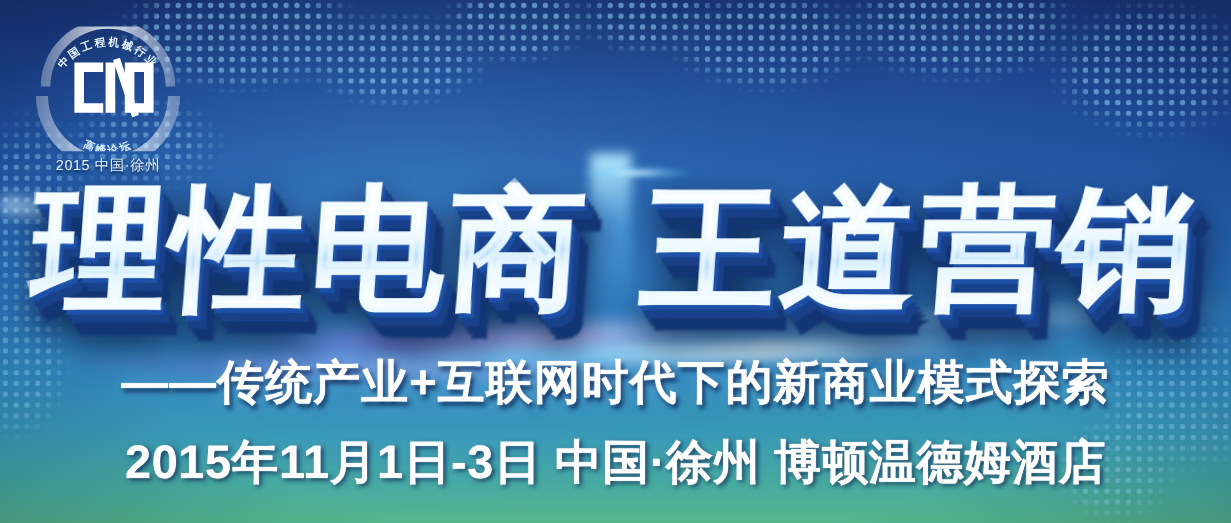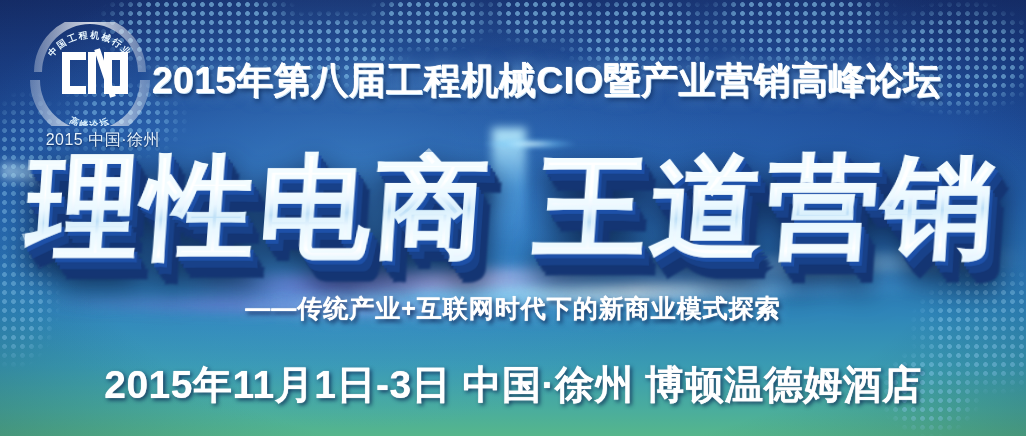--- a/index.html
+++ b/index.html
@@ -124,23 +124,23 @@
   }
 
   
   .logo-wrap{
     position:absolute;left:20px;top:22px;width:140px;height:104px;
   }
   .logo-wrap svg{display:block;}
 
   .logo-caption{
     position:absolute;left:20px;top:130px;width:140px;
-    text-align:right;
+    text-align:center;
     color:#e9f6ff;
-    font-size:16px;letter-spacing:.5px;
+    font-size:12px;letter-spacing:.5px;
     text-shadow:0 1px 2px rgba(0,20,60,.8);
     white-space:nowrap;
   }
 
   
   .title-line{
     position:absolute;left:152px;top:56px;
     font-size:37px;
     font-weight:bold;
     letter-spacing:.5px;
@@ -183,21 +183,21 @@
       drop-shadow(7px 10px 1px #143573)
       drop-shadow(0 10px 14px rgba(4,18,52,.7));
     transform:skewX(-4deg);
   }
   .headline .h-gap{display:inline-block;width:44px;}
 
   
   .subtitle{
     position:absolute;left:0;top:292px;width:1026px;
     text-align:center;white-space:nowrap;
-    font-size:25px;font-weight:bold;letter-spacing:1px;
+    font-size:39px;font-weight:bold;letter-spacing:1px;
     color:#ffffff;
     text-shadow:
       0 0 1px #ffffff,
       2px 3px 4px rgba(6,28,75,.85),
       0 0 14px rgba(150,215,255,.45);
   }
 
   
   .dateline{
     position:absolute;left:0;top:358px;width:1026px;
@@ -254,21 +254,20 @@
         <path d="M 62,34 L 46,34 L 46,68 L 62,68"></path>
         <path d="M 72,34 L 72,68"></path>
         <path d="M 88,34 L 104,34 L 104,68 L 88,68 L 88,34"></path>
         <path d="M 78,30 L 92,72" stroke-width="6"></path>
       </g>
     </svg>
   </div>
 
   <div class="logo-caption">2015  中国·徐州</div>
 
-  <div class="title-line">2015年第八届工程机械CIO暨产业营销高峰论坛</div>
 
   <div class="headline">
     <span class="h-part">理性电商</span><span class="h-gap"></span><span class="h-part">王道营销</span>
   </div>
 
   <div class="subtitle">——传统产业+互联网时代下的新商业模式探索</div>
 
   <div class="dateline">2015年11月1日-3日  中国·徐州 博顿温德姆酒店</div>
 
 </div>

